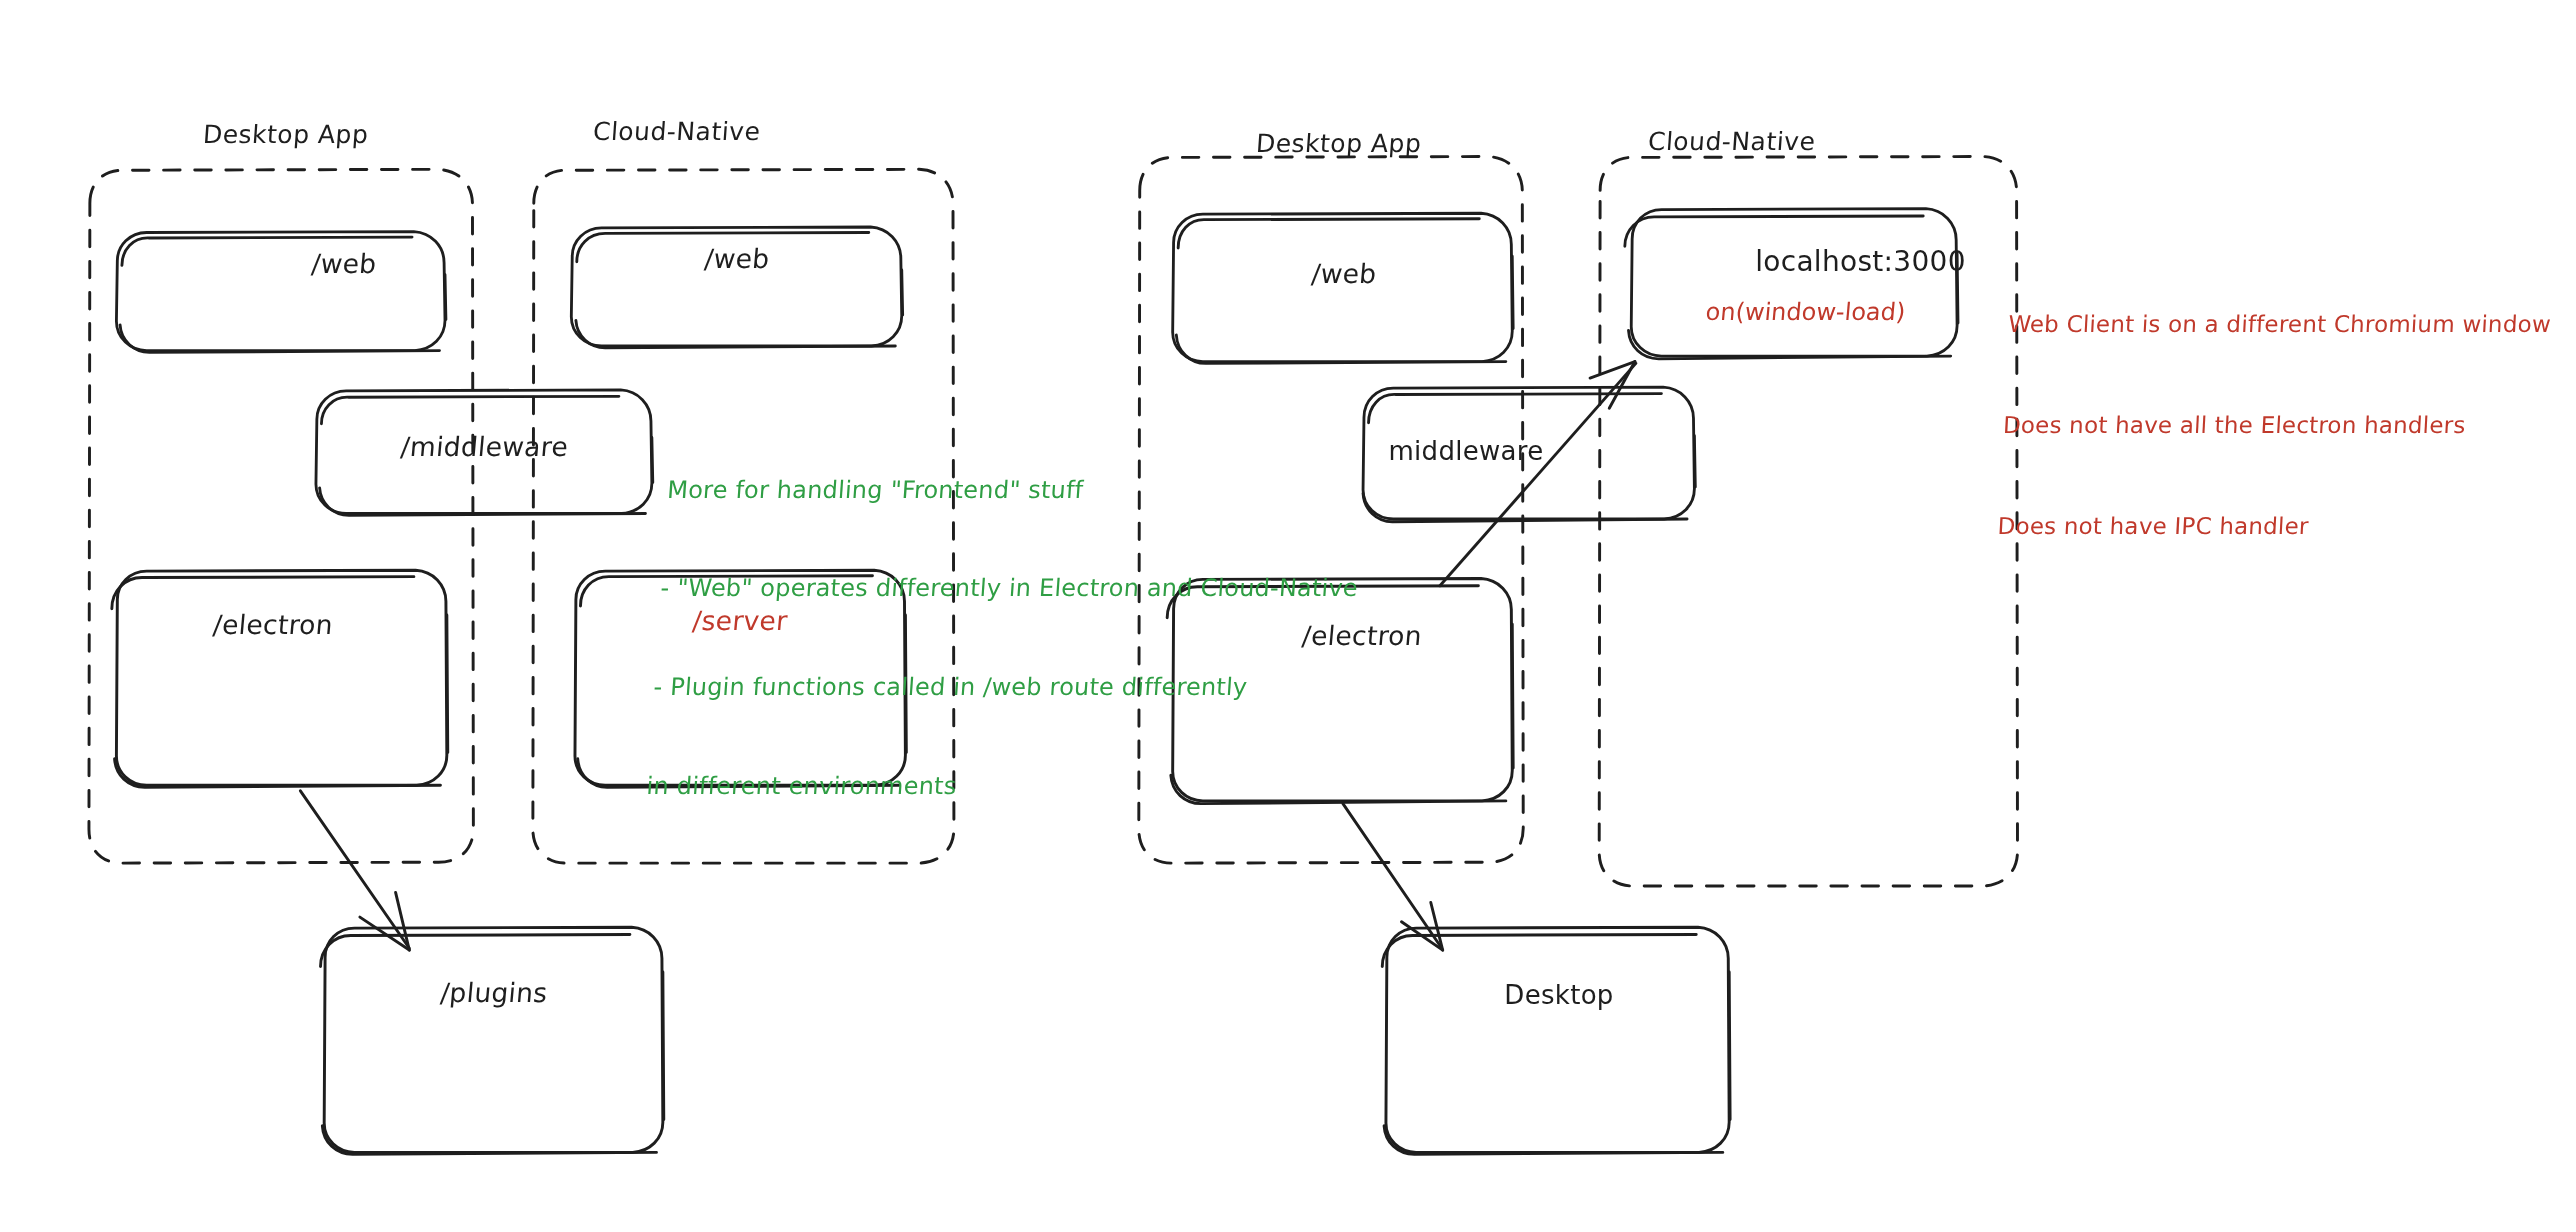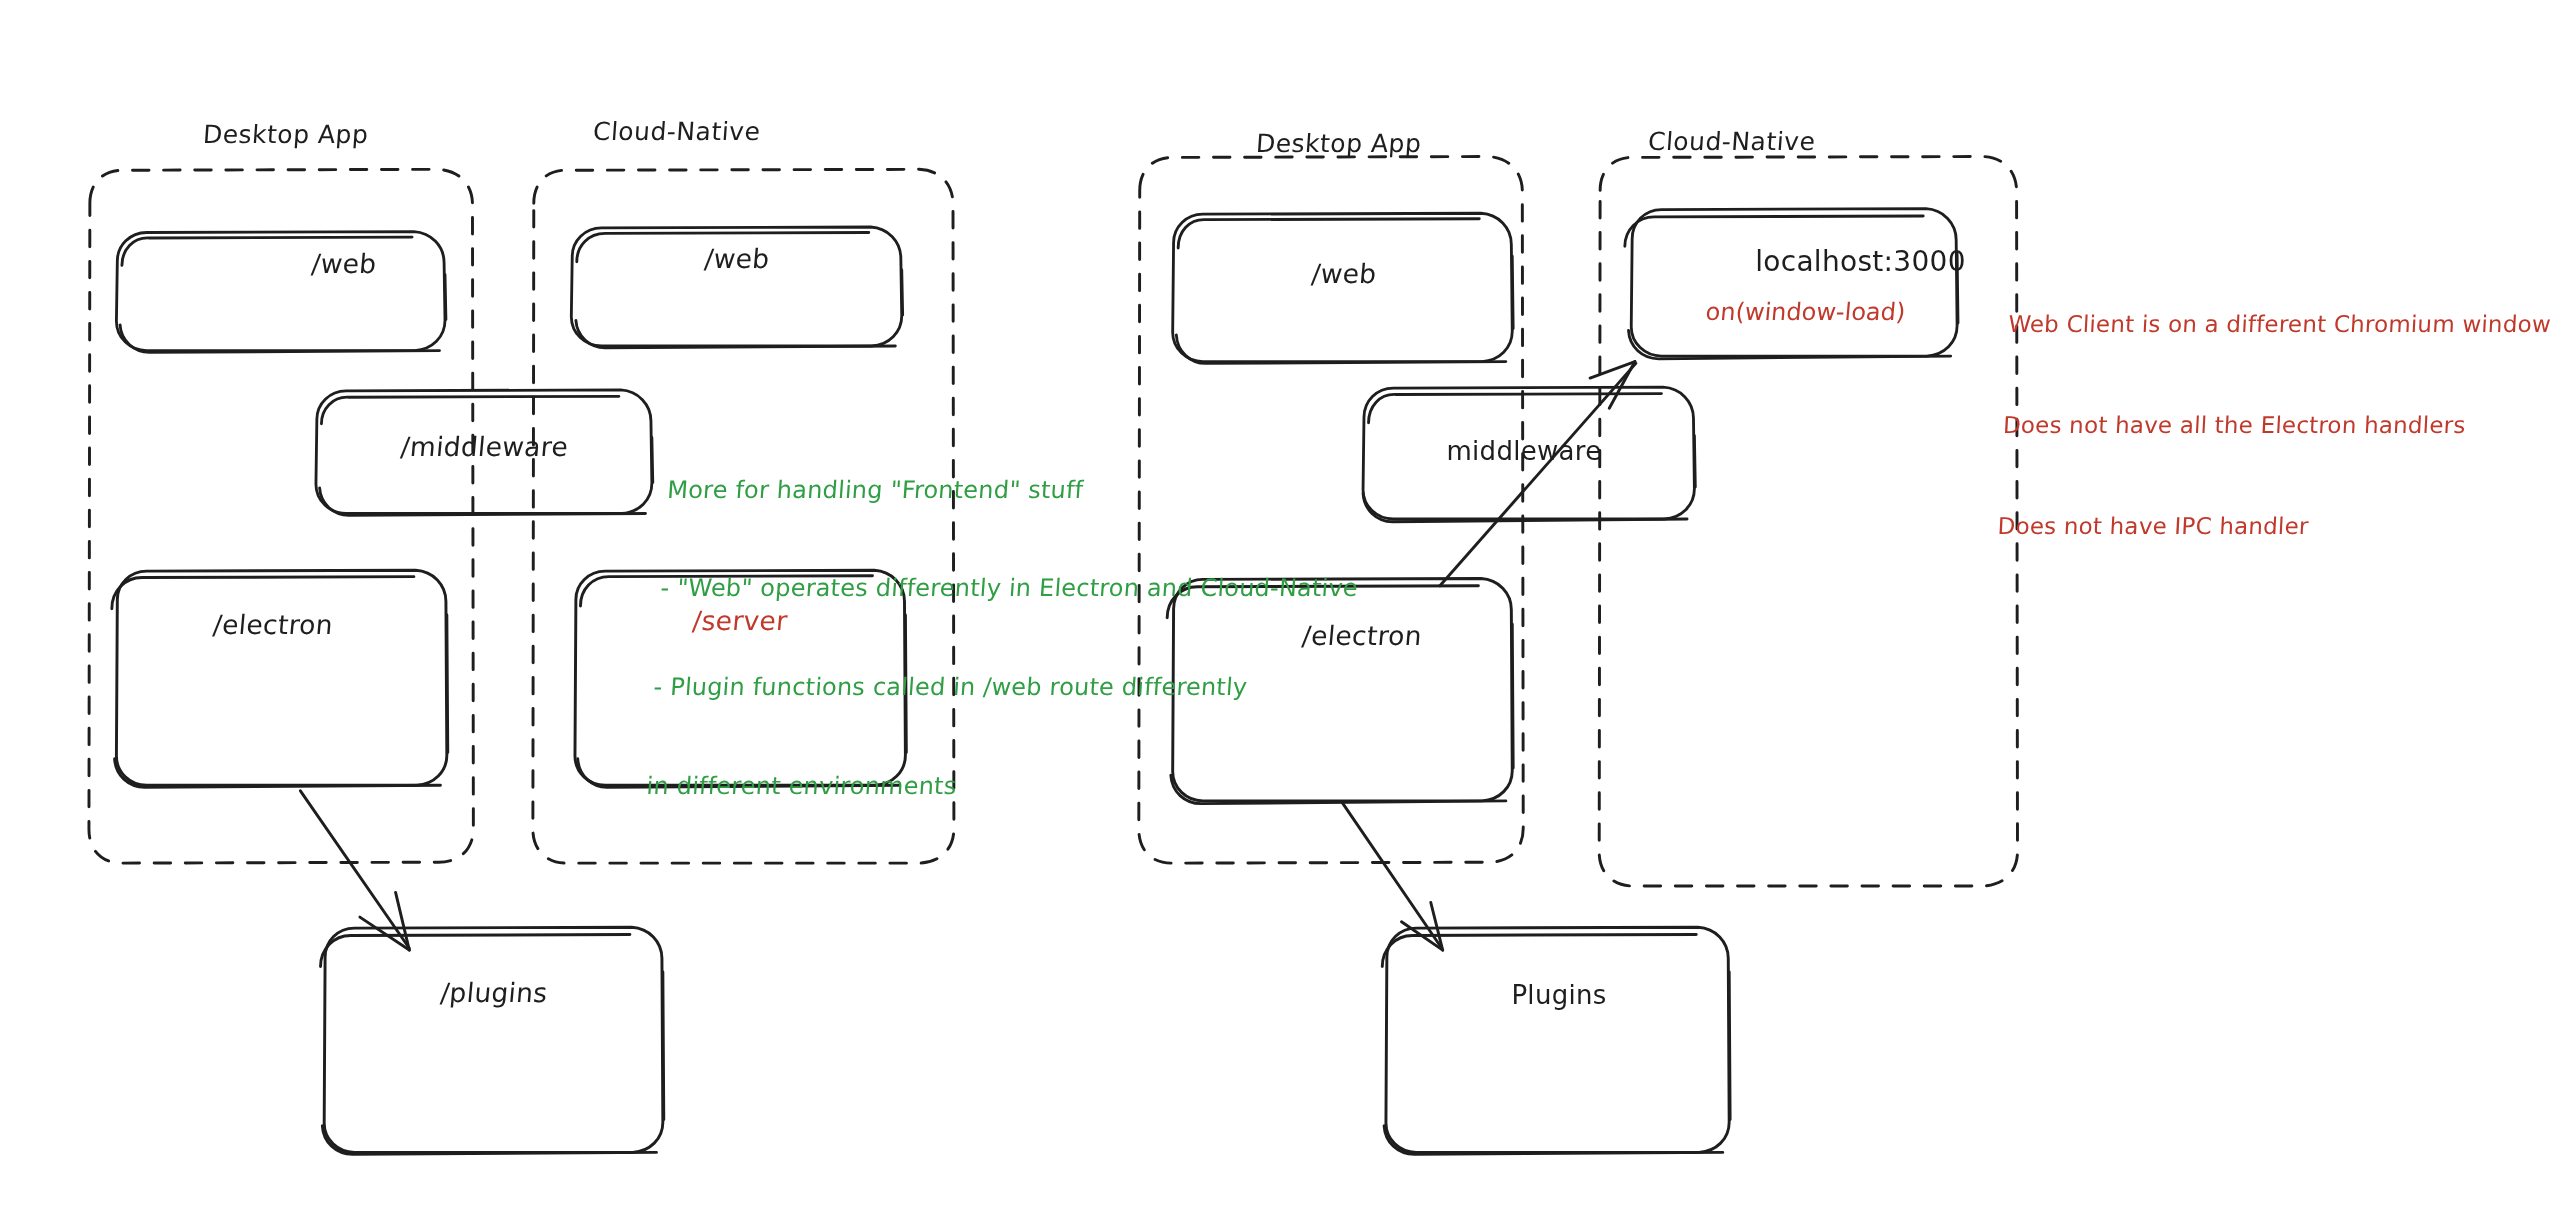--- a/index.html
+++ b/index.html
@@ -204,25 +204,25 @@
   <div class="lbl group-title" style="left:1256px; top:130px;">Desktop App</div>
 
   <div class="lbl group-title" style="left:1648px; top:128px;">Cloud-Native</div>
 
   <div class="lbl node-label" style="left:1245px; top:259px; width:198px; text-align:center;">/web</div>
 
   <div class="lbl node-label plain" style="left:1728px; top:247px; width:265px; text-align:center; font-size:28px;">localhost:3000</div>
 
   <div class="lbl sub-label red-text" style="left:1673px; top:299px; width:265px; text-align:center; font-size:24px;">on(window-load)</div>
 
-  <div class="lbl node-label plain" style="left:1428px; top:437px; width:192px; text-align:center; font-size:26px;">middleware</div>
+  <div class="lbl node-label plain" style="left:1370px; top:437px; width:192px; text-align:center; font-size:26px;">middleware</div>
 
   <div class="lbl node-label" style="left:1263px; top:621px; width:198px; text-align:center;">/electron</div>
 
-  <div class="lbl node-label plain" style="left:1460px; top:981px; width:198px; text-align:center; font-size:26px;">Plugins</div>
+  <div class="lbl node-label plain" style="left:1460px; top:981px; width:198px; text-align:center; font-size:26px;">Desktop</div>
 
   <div class="lbl note-green" style="left:657px; top:408px;">
     <div>More for handling "Frontend" stuff</div>
     <div>- "Web" operates differently in Electron and Cloud-Native</div>
     <div>- Plugin functions called in /web route differently</div>
     <div>in different environments</div>
   </div>
 
   <div class="lbl note-red" style="left:2003px; top:240px;">
     <div>Web Client is on a different Chromium window</div>

